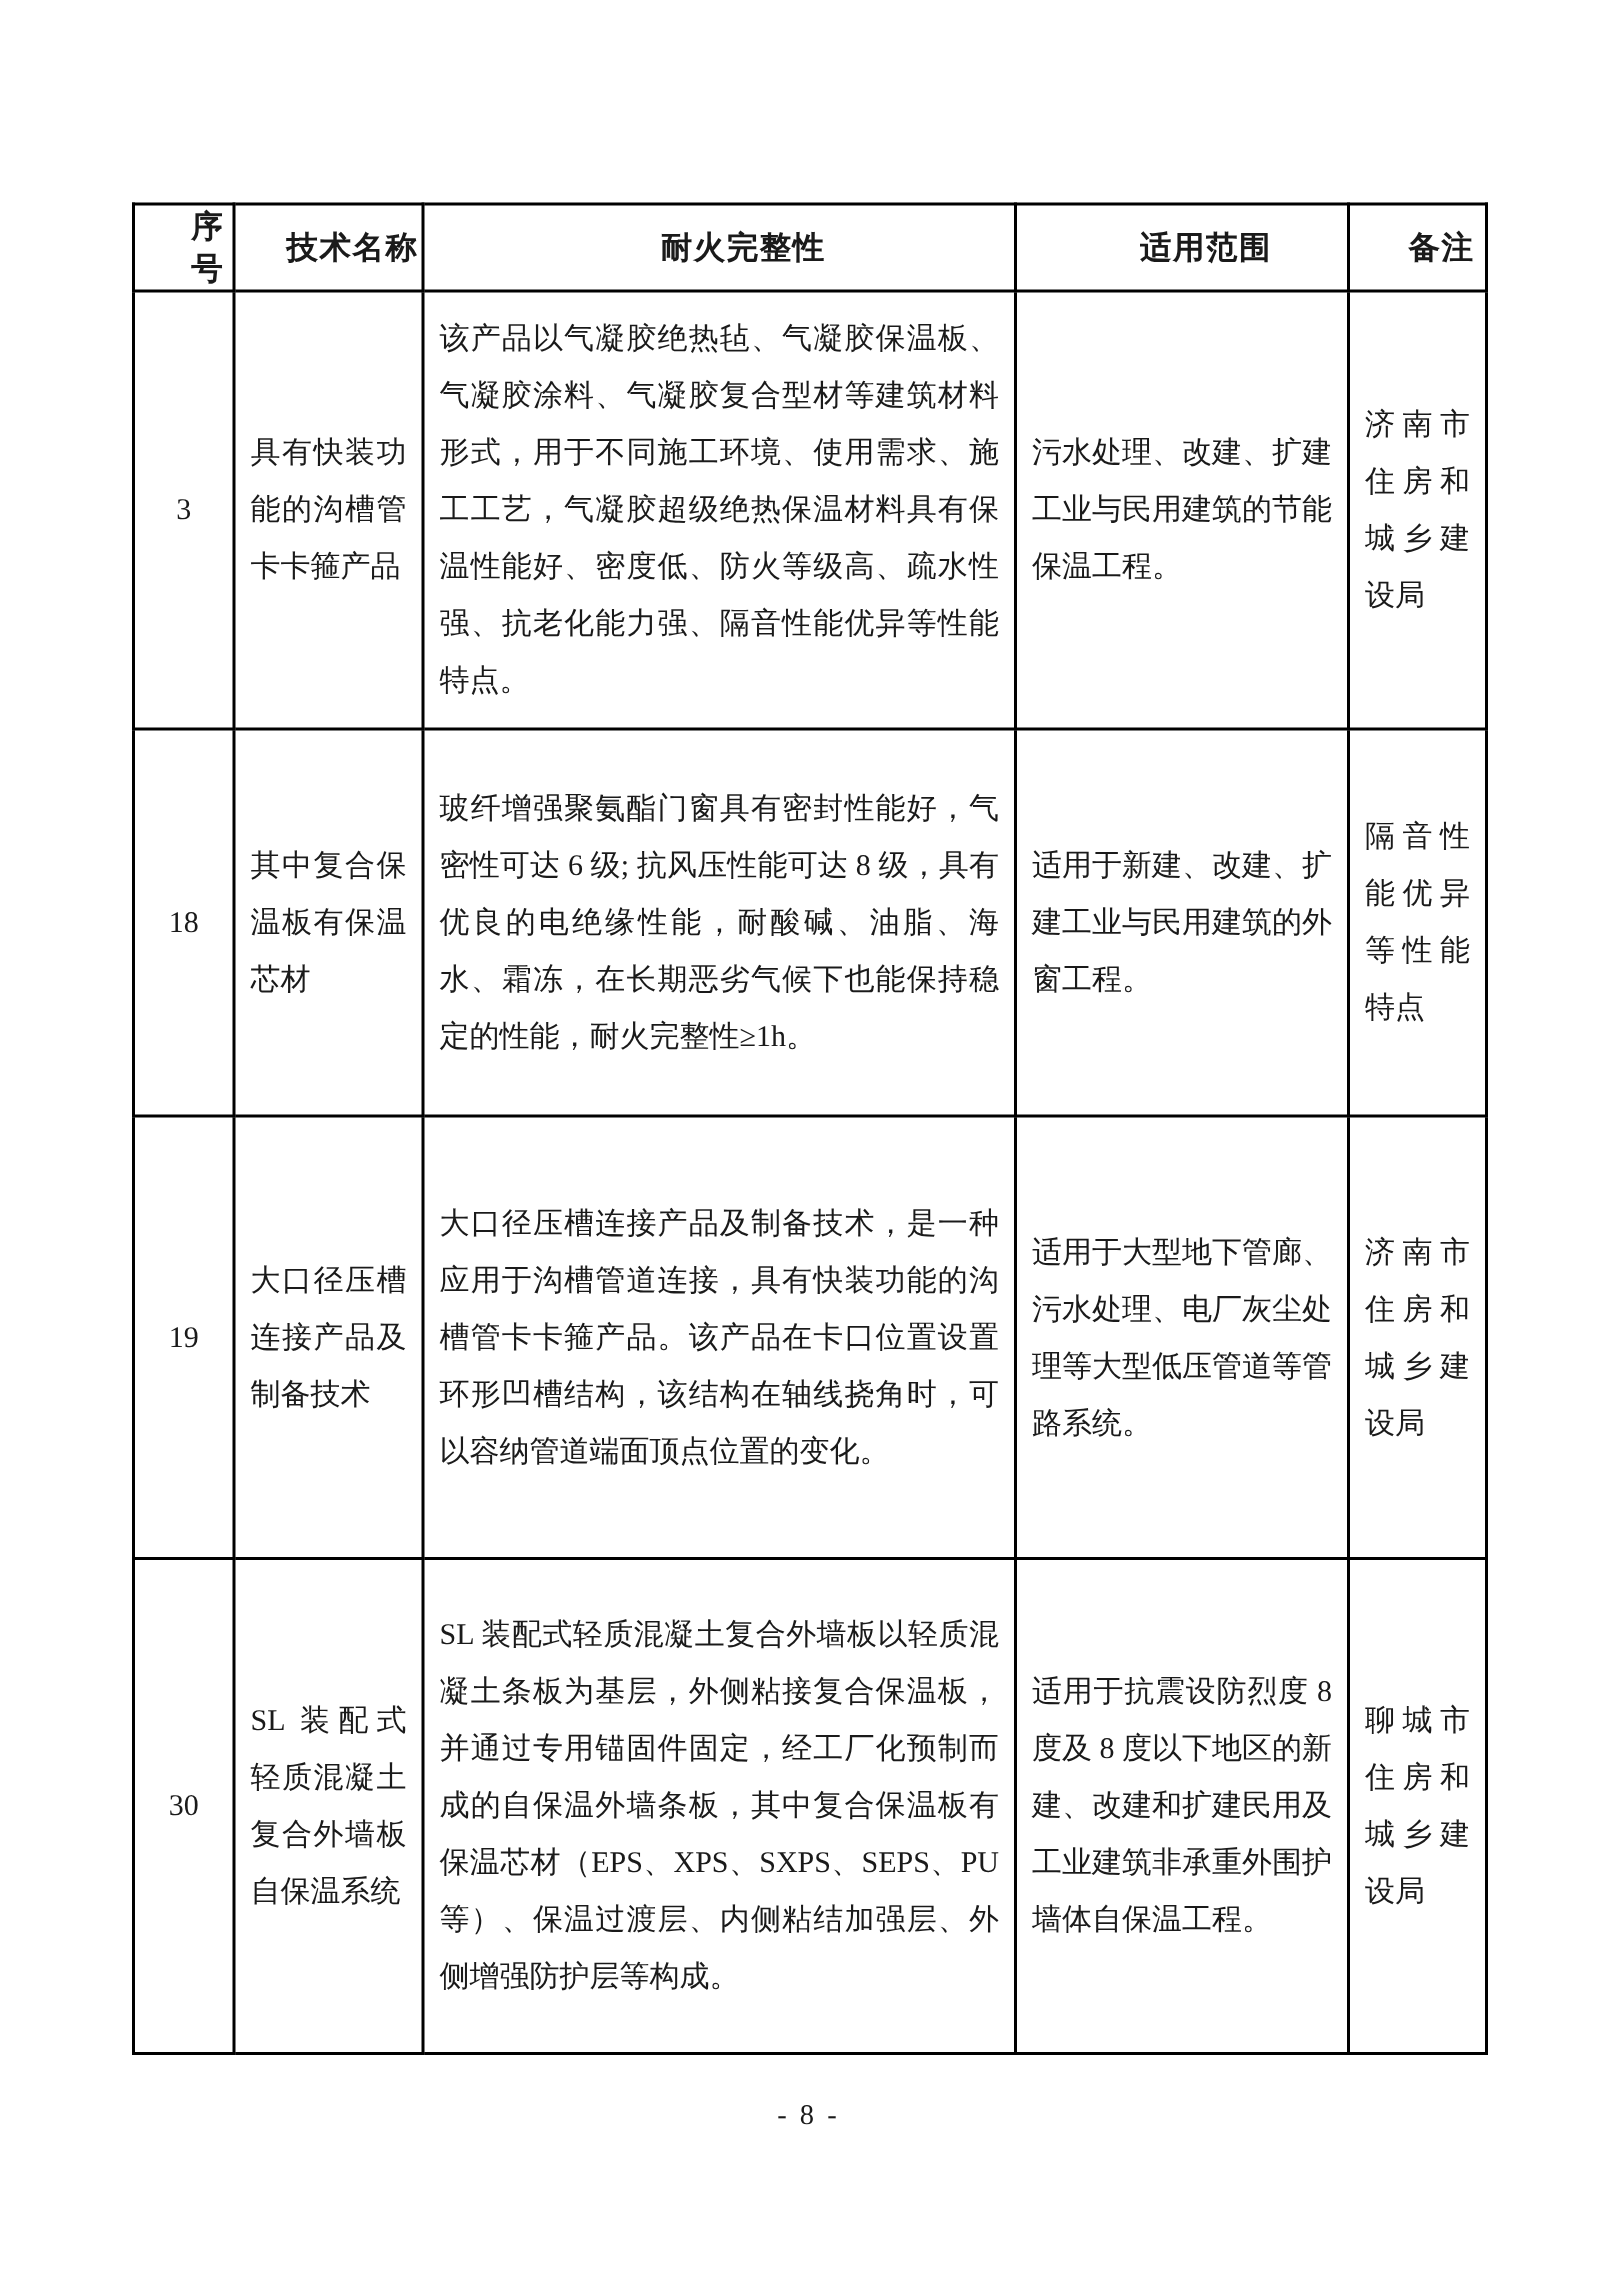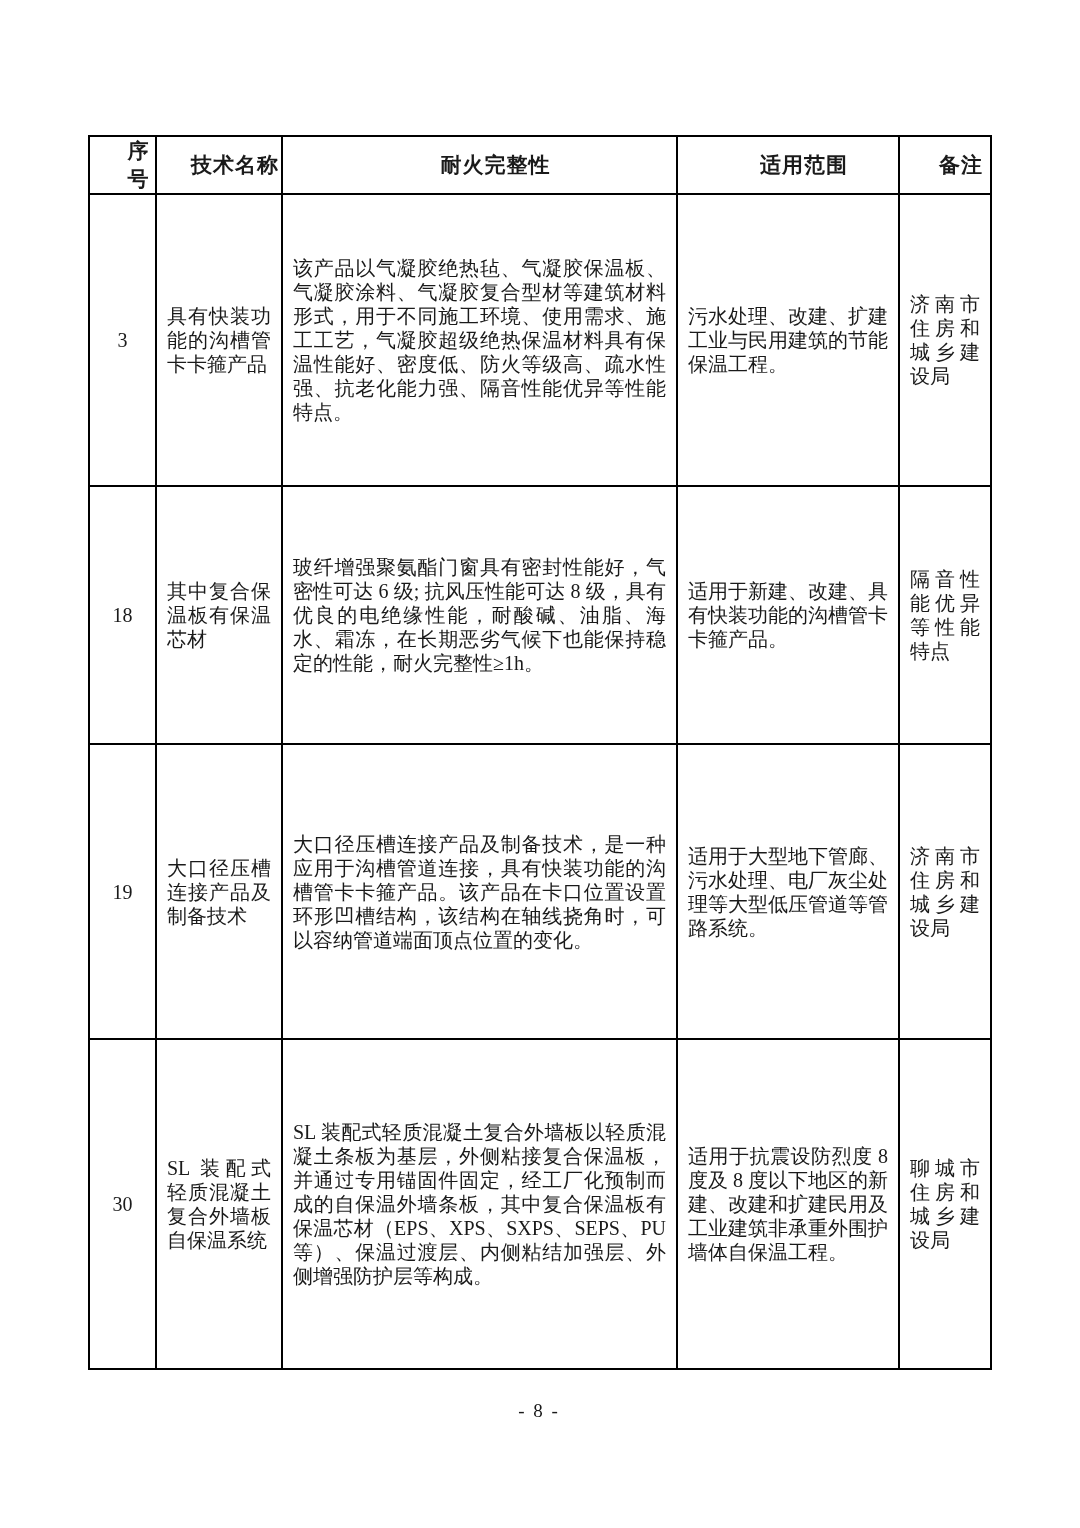--- a/index.html
+++ b/index.html
@@ -30,21 +30,21 @@
   table.tech-table th {
     height: 50px;
     font-size: 21px;
     font-weight: bold;
     text-align: center;
     vertical-align: middle;
     letter-spacing: 1px;
   }
   table.tech-table td {
     font-size: 20px;
-    line-height: 24px;
+    line-height: 38px;
     vertical-align: middle;
     padding: 8px 10px;
   }
   td.cell-no {
     text-align: center;
     padding: 8px 2px;
   }
   td.cell-name, td.cell-remark {
     text-align: justify;
     text-justify: inter-character;
@@ -93,21 +93,21 @@
         <td class="cell-no">3</td>
         <td class="cell-name">具有快装功能的沟槽管卡卡箍产品</td>
         <td class="cell-content">该产品以气凝胶绝热毡、气凝胶保温板、气凝胶涂料、气凝胶复合型材等建筑材料形式，用于不同施工环境、使用需求、施工工艺，气凝胶超级绝热保温材料具有保温性能好、密度低、防火等级高、疏水性强、抗老化能力强、隔音性能优异等性能特点。</td>
         <td class="cell-scope">污水处理、改建、扩建工业与民用建筑的节能保温工程。</td>
         <td class="cell-remark">济南市住房和城乡建设局</td>
       </tr>
       <tr style="height:258px">
         <td class="cell-no">18</td>
         <td class="cell-name">其中复合保温板有保温芯材</td>
         <td class="cell-content">玻纤增强聚氨酯门窗具有密封性能好，气密性可达 6 级; 抗风压性能可达 8 级，具有优良的电绝缘性能，耐酸碱、油脂、海水、霜冻，在长期恶劣气候下也能保持稳定的性能，耐火完整性≥1h。</td>
-        <td class="cell-scope">适用于新建、改建、具有快装功能的沟槽管卡卡箍产品。</td>
+        <td class="cell-scope">适用于新建、改建、扩建工业与民用建筑的外窗工程。</td>
         <td class="cell-remark">隔音性能优异等性能特点</td>
       </tr>
       <tr style="height:295px">
         <td class="cell-no">19</td>
         <td class="cell-name">大口径压槽连接产品及制备技术</td>
         <td class="cell-content">大口径压槽连接产品及制备技术，是一种应用于沟槽管道连接，具有快装功能的沟槽管卡卡箍产品。该产品在卡口位置设置环形凹槽结构，该结构在轴线挠角时，可以容纳管道端面顶点位置的变化。</td>
         <td class="cell-scope">适用于大型地下管廊、污水处理、电厂灰尘处理等大型低压管道等管路系统。</td>
         <td class="cell-remark">济南市住房和城乡建设局</td>
       </tr>
       <tr style="height:330px">

